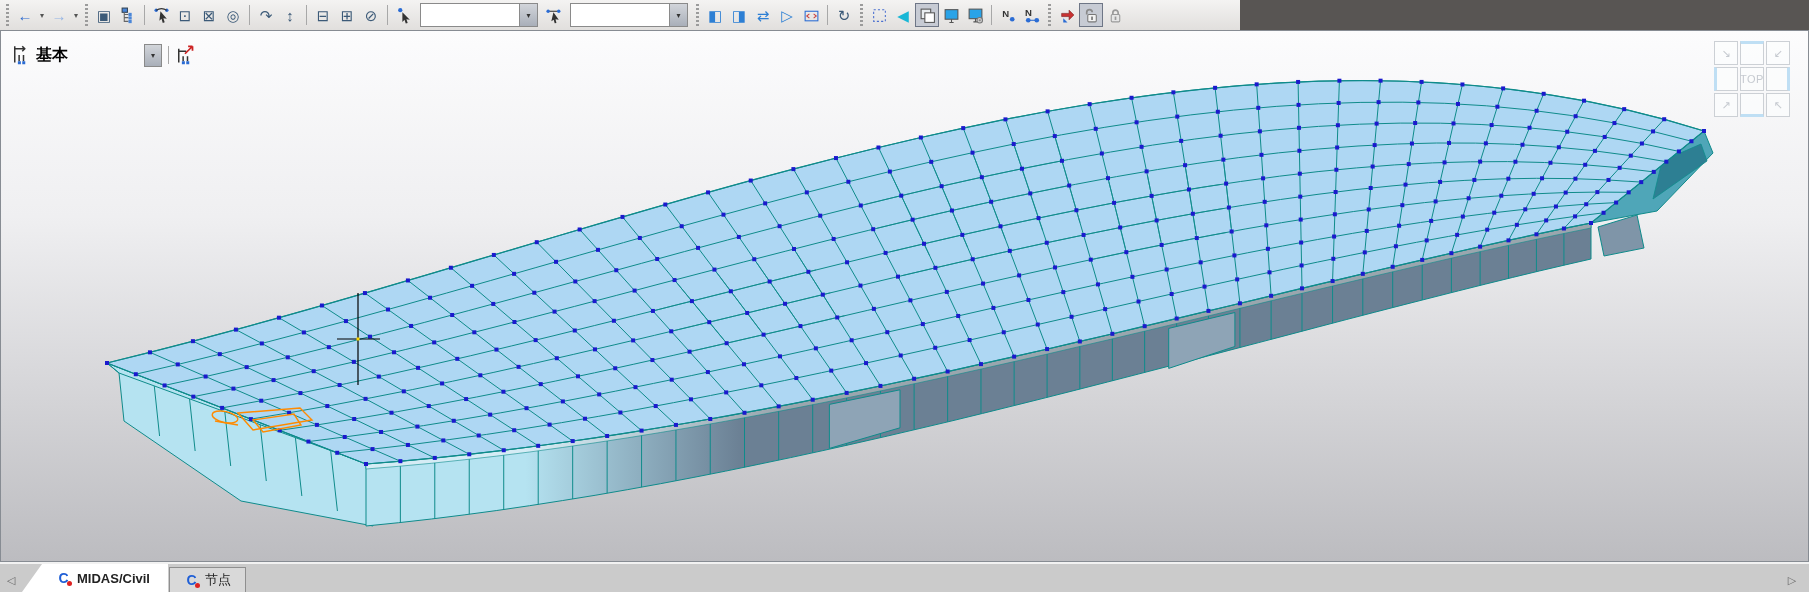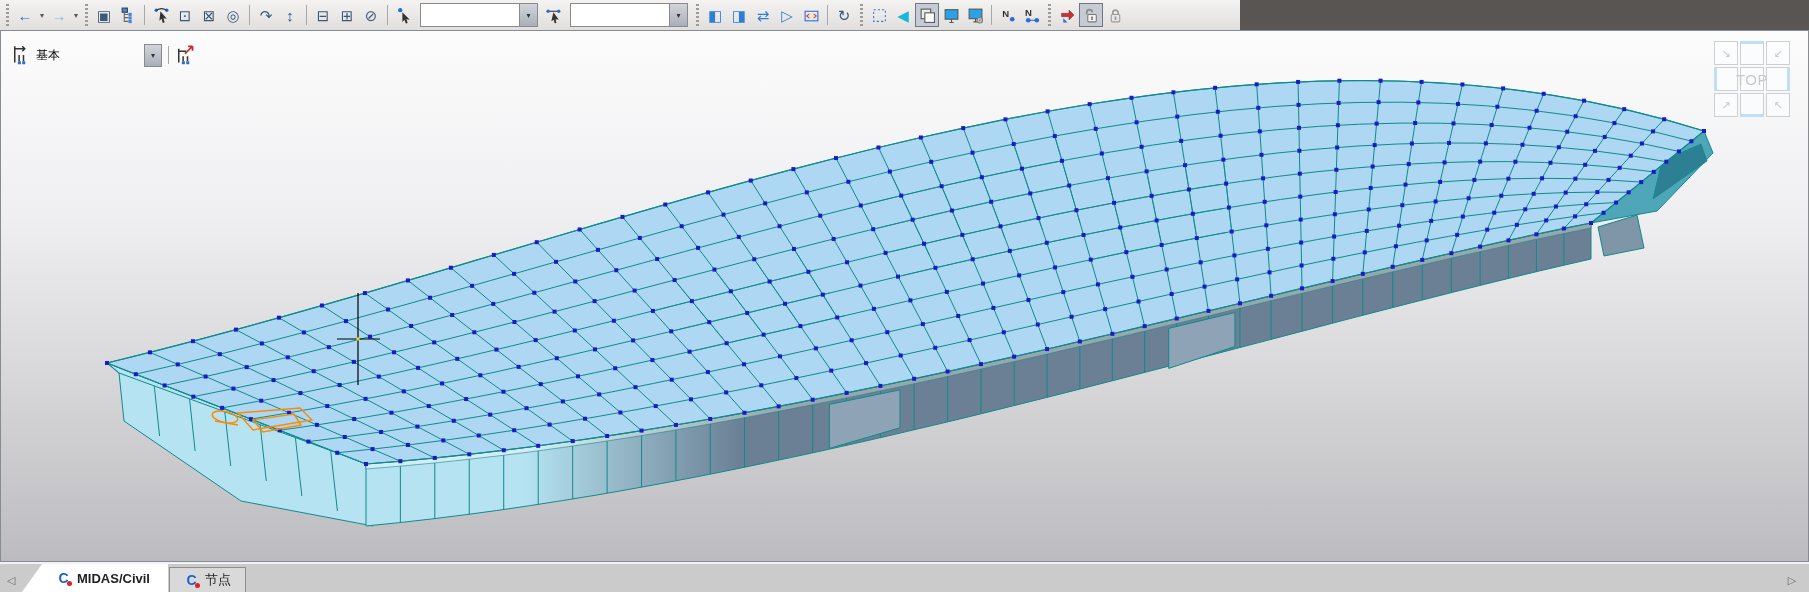--- a/index.html
+++ b/index.html
@@ -26,31 +26,31 @@
        display:flex;align-items:center;justify-content:center;font-size:8px;color:#333;}
 
   
   .viewport{position:absolute;top:30px;left:0;width:1809px;height:532px;box-sizing:border-box;
        border:1px solid #878c93;background:linear-gradient(#fcfcfd 0%,#efeff1 35%,#bcbcc0 100%);overflow:hidden;}
   .viewport svg.scene{position:absolute;top:0;left:0;}
 
   
   .ucs-bar{position:absolute;top:12px;left:10px;display:flex;align-items:center;height:24px;}
   .ucs-icon{width:20px;height:20px;margin-right:5px;}
-  .ucs-label{font-size:12px;color:#000;width:108px;}
+  .ucs-label{font-size:16px;color:#000;width:108px;font-weight:bold;}
   .ucs-drop{width:16px;height:21px;background:linear-gradient(#d2d5da,#a9afb9);border:1px solid #8a8a8a;
        display:flex;align-items:center;justify-content:center;font-size:8px;color:#333;}
   .ucs-sep{width:1px;height:18px;background:#a8a8a8;margin:0 6px;}
 
   
   .viewcube{position:absolute;top:10px;right:18px;display:grid;
        grid-template-columns:repeat(3,24px);grid-auto-rows:24px;gap:2px;}
   .vc-cell{border:1px solid #ccd0d5;background:rgba(252,253,254,.65);display:flex;align-items:center;
        justify-content:center;font-size:11px;color:#c6cad0;box-sizing:border-box;}
-  .vc-center{font-size:15px;letter-spacing:.5px;}
+  .vc-center{font-size:11px;letter-spacing:.5px;}
   .vc-top{border-top:3px solid #bfdff4;}
   .vc-left{border-left:3px solid #bfdff4;}
   .vc-right{border-right:3px solid #bfdff4;}
   .vc-bottom{border-bottom:3px solid #bfdff4;}
 
   
   .tabbar{position:absolute;left:0;bottom:0;width:1809px;height:30px;background:#cbcbcb;
        border-top:2px solid #f2f2f2;box-sizing:border-box;display:flex;align-items:flex-end;}
   .tab-scroll{width:22px;height:24px;display:flex;align-items:center;justify-content:center;
        font-size:11px;color:#666;}

